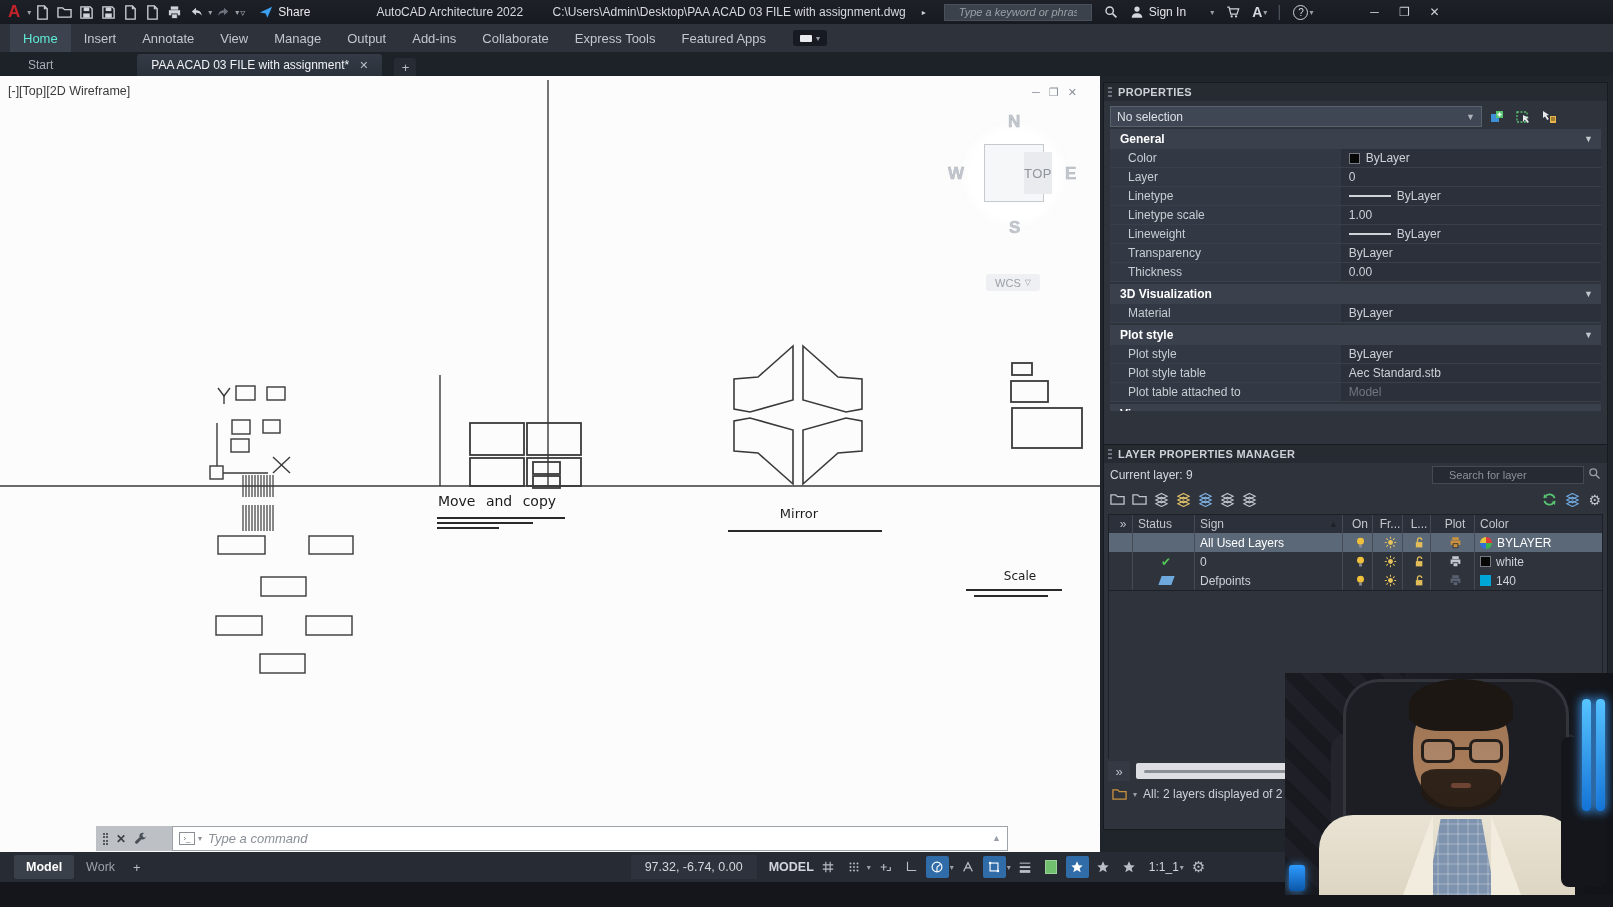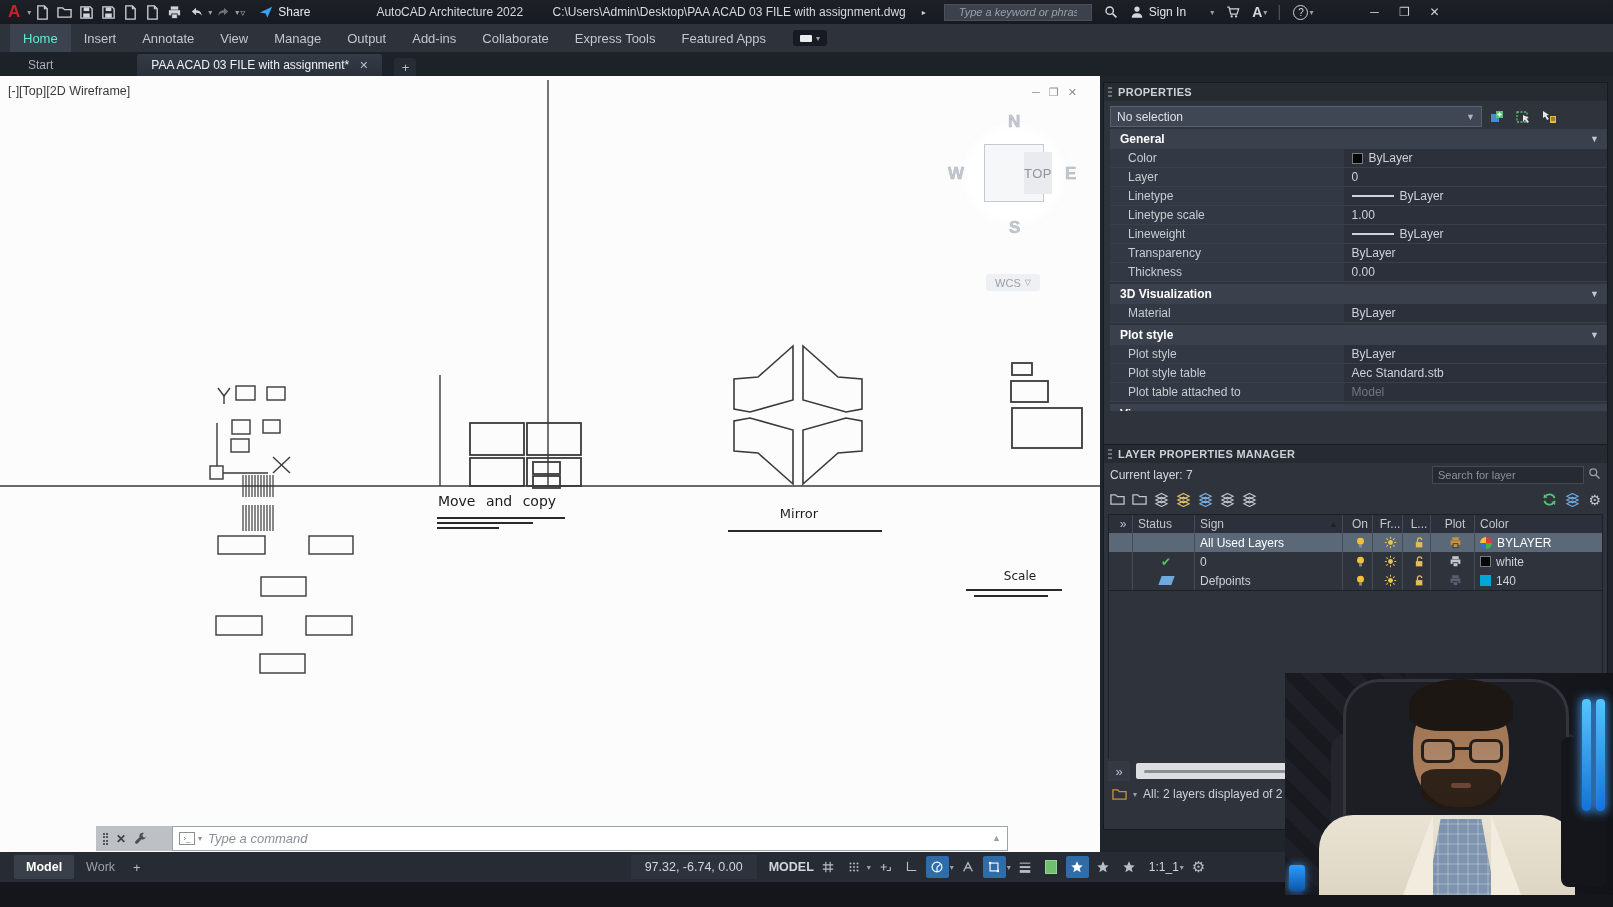--- a/index.html
+++ b/index.html
@@ -65,41 +65,41 @@
     border-radius:3px; color:#9aa0a8; font-size:11px; display:flex; align-items:center; justify-content:center; gap:4px; }
 
   
   #right-panel { position:absolute; left:1100px; top:76px; width:513px; height:776px; background:#20242b; z-index:5; }
   .palette { position:absolute; left:3px; width:505px; background:#2e333c; border:1px solid #171a1f; }
   .pal-header { height:18px; background:#262a31; color:#ccd0d6; font-size:11px; font-weight:bold;
     display:flex; align-items:center; padding-left:14px; letter-spacing:0.3px; position:relative; }
   .grip { position:absolute; left:4px; top:4px; height:10px; width:4px;
     border-left:2px dotted #6b717c; border-right:2px dotted #6b717c; }
   
-  #prop-body { padding:5px 0 0 6px; }
+  #prop-body { padding:5px 6px 0 6px; }
   #no-selection { width:372px; height:21px; background:#3f4754; border:1px solid #59616d;
     color:#dde1e6; font-size:12px; display:flex; align-items:center; padding:0 6px; }
   #no-selection .dd { margin-left:auto; color:#aeb3bb; font-size:9px; }
   .sel-ic { width:22px; height:21px; margin-left:4px; display:flex; align-items:center; justify-content:center; }
   .prop-section-h { height:20px; background:#3a404c; color:#ffffff; font-weight:bold; font-size:12px;
     display:flex; align-items:center; padding:0 8px 0 10px; margin-top:2px; }
   .prop-section-h .dd { margin-left:auto; color:#c3c8cf; font-size:9px; }
   .prow { height:19px; display:flex; font-size:12px; border-bottom:1px solid #3a3f49; }
   .prow .pl { width:47%; background:#333944; color:#c8ccd3; display:flex; align-items:center; padding-left:18px; }
   .prow .pv { flex:1; background:#2b303a; color:#ced2d8; display:flex; align-items:center; padding-left:8px; gap:6px; }
   .prow .pv.dis { color:#717780; }
   .swatch { width:11px; height:11px; background:#070707; border:1px solid #767b83; }
   .ltline { width:42px; height:2px; background:#cfd3d9; }
   #prop-view-clip { height:7px; overflow:hidden; margin-top:2px; }
 
   
   #lm-row1 { height:24px; display:flex; align-items:center; padding:0 6px; }
   #lm-current { color:#d2d6dc; font-size:12px; }
   #lm-search { margin-left:auto; width:152px; height:18px; background:#262b33; border:1px solid #454b55;
-    color:#9aa0a8; font-size:11px; padding:0 5px; }
+    color:#9aa0a8; font-size:11px; padding:0 16px; }
   #lm-search::placeholder { color:#8c929a; }
   #lm-toolbar { height:25px; display:flex; align-items:center; padding:0 6px; gap:7px; color:#bfc4cb; }
   #lm-toolbar svg { width:15px; height:15px; fill:currentColor; }
   .lm-right { margin-left:auto; display:flex; gap:8px; align-items:center; }
   #lm-table { margin:2px 4px 0 4px; border:1px solid #1d2127; font-size:12px; }
   .lt-head { display:flex; height:18px; background:#2b303a; color:#c3c7cd; align-items:center; }
   .lt-head > div, .lt-row > div { border-right:1px solid #454b55; height:100%; display:flex;
     align-items:center; padding-left:5px; }
   .lt-row { display:flex; height:19px; color:#ced2d8; align-items:center; background:#2e333c; }
   .lt-row.sel { background:#5b6878; color:#ffffff; }
@@ -677,21 +677,21 @@
       </div>
     </div>
   </div>
 
   <div class="palette" style="top:368px;height:386px">
     <div class="pal-header">
       <span class="grip"></span>
       <span>LAYER PROPERTIES MANAGER</span>
     </div>
     <div id="lm-row1">
-      <span id="lm-current">Current layer: 7</span>
+      <span id="lm-current">Current layer: 9</span>
       <input id="lm-search" placeholder="Search for layer" style="">
       <span style="color:#9aa0a8;margin-left:4px">
         <svg width="13" height="13" style="fill:none;stroke:#9aa0a8">
             <use href="#i-search"></use>
           </svg></span>
     </div>
     <div id="lm-toolbar">
       <svg>
           <use href="#i-folder"></use>
         </svg>

